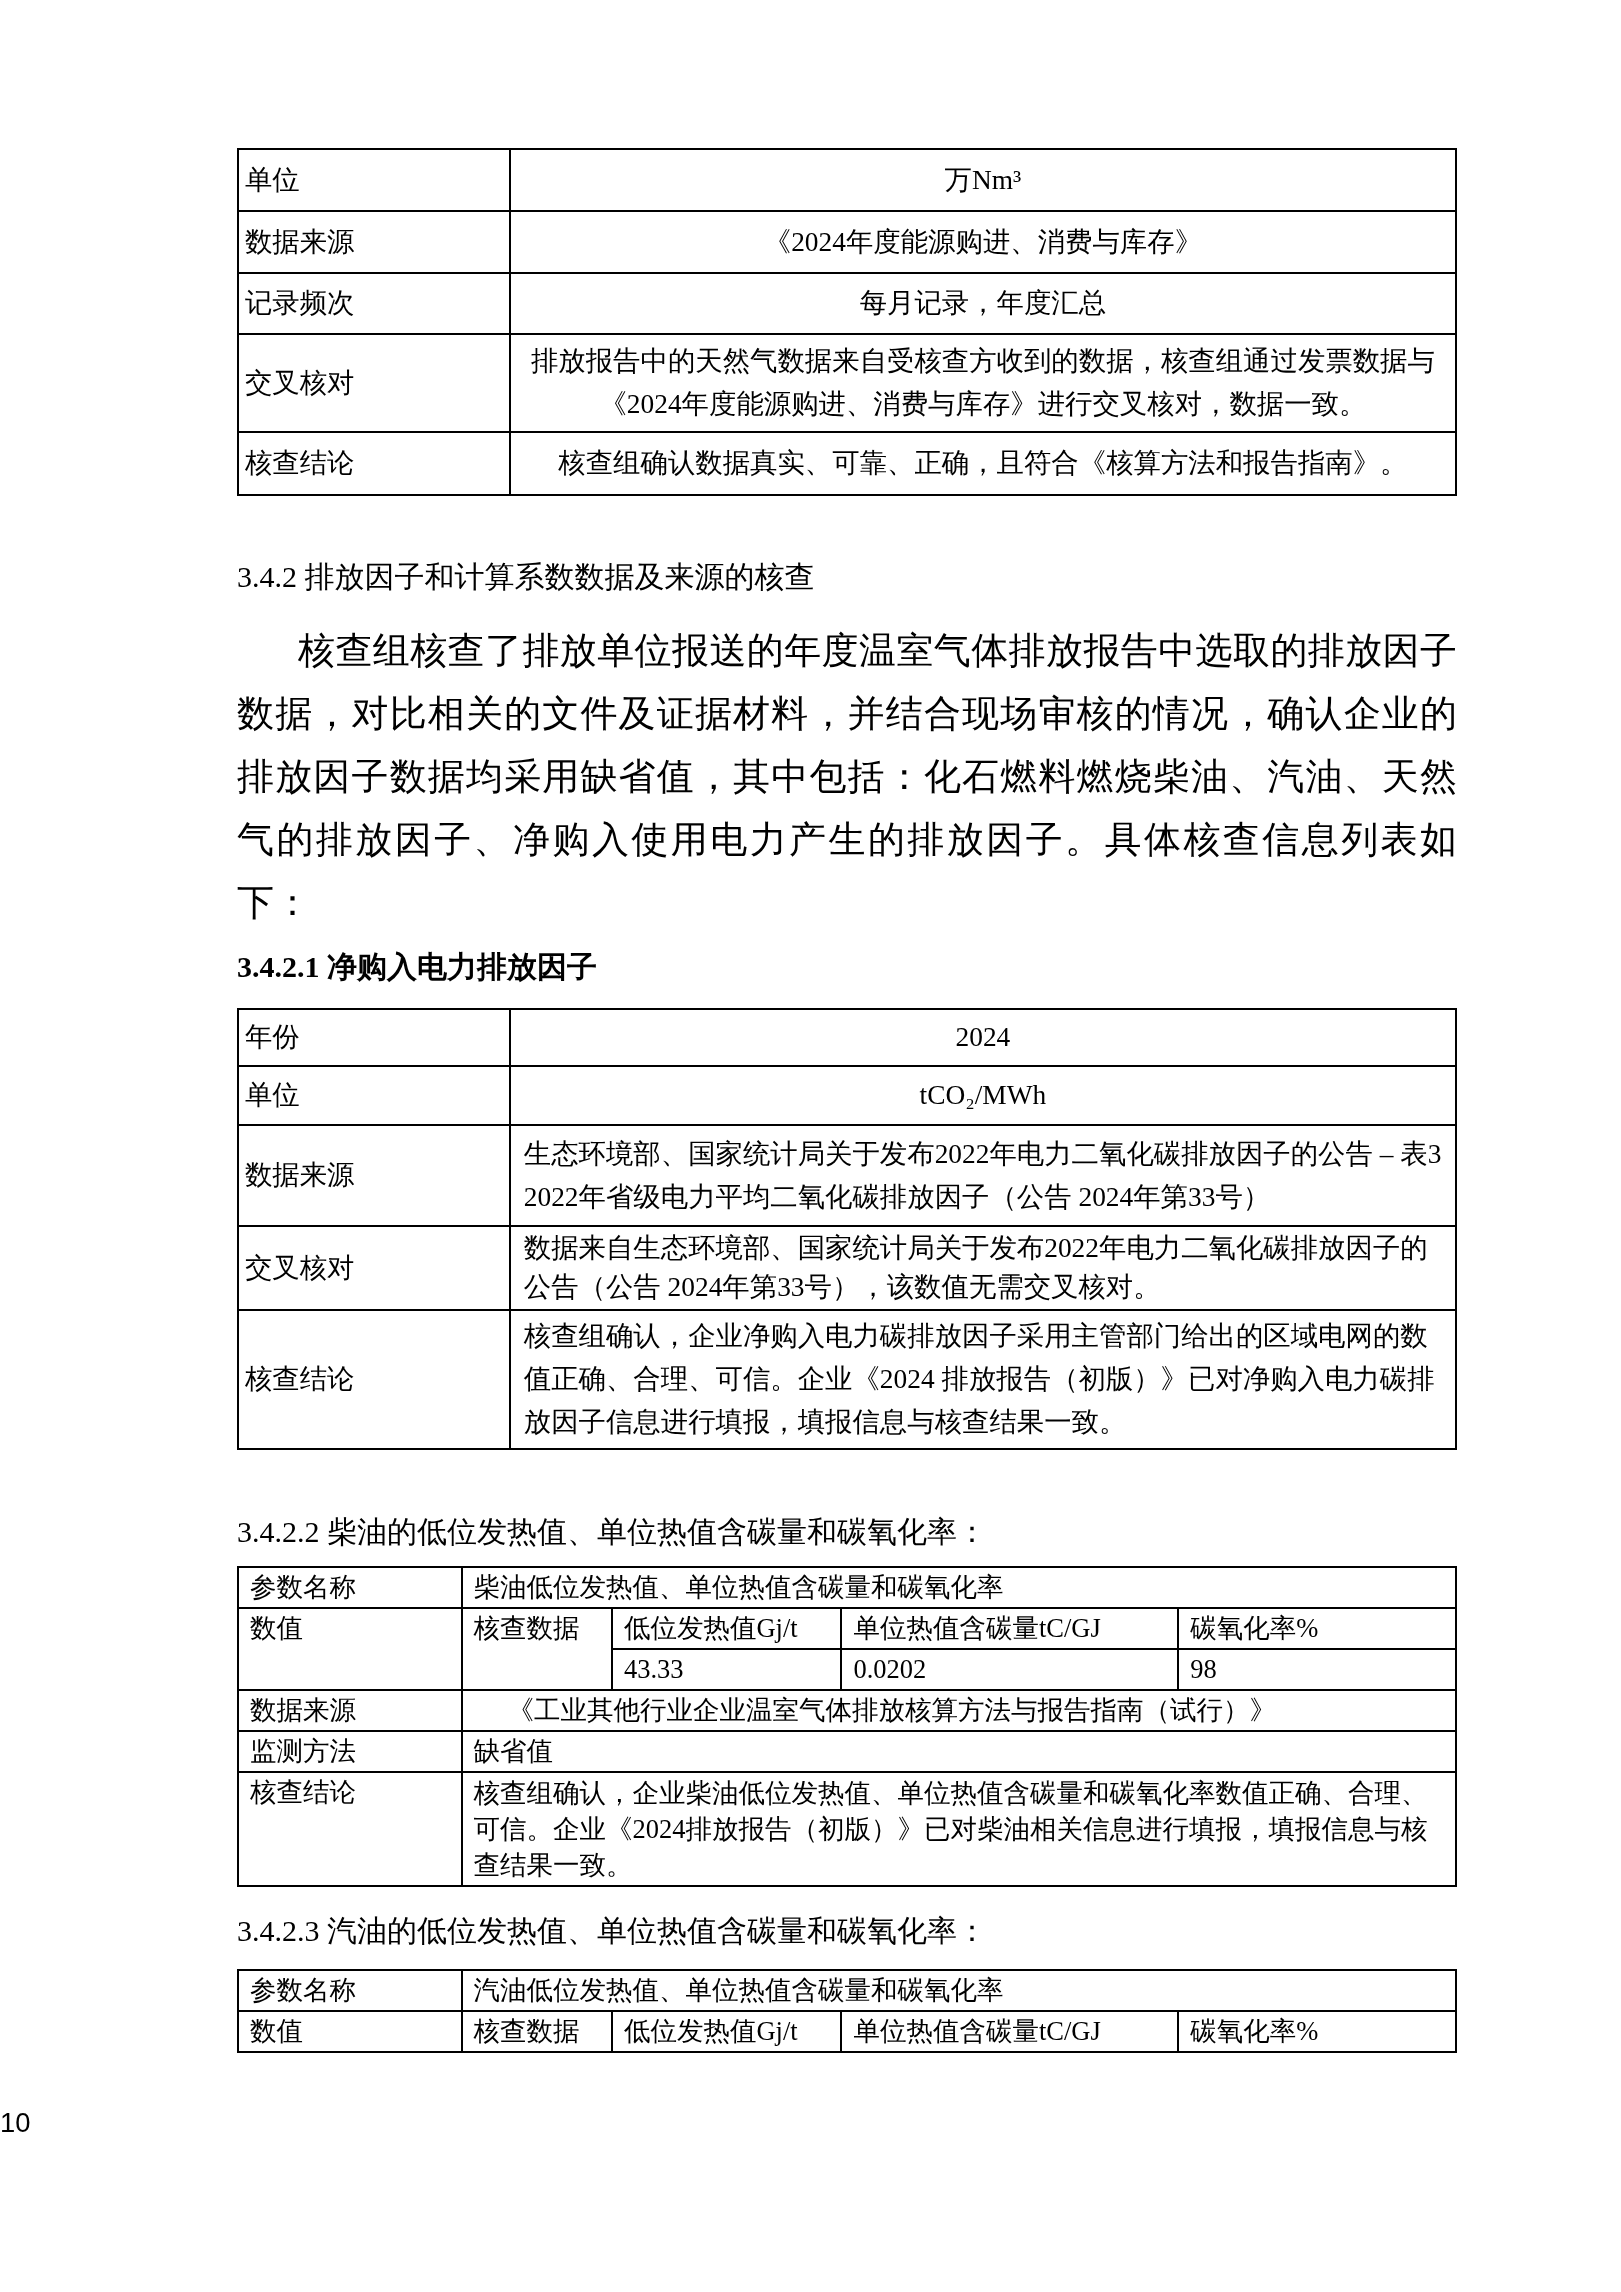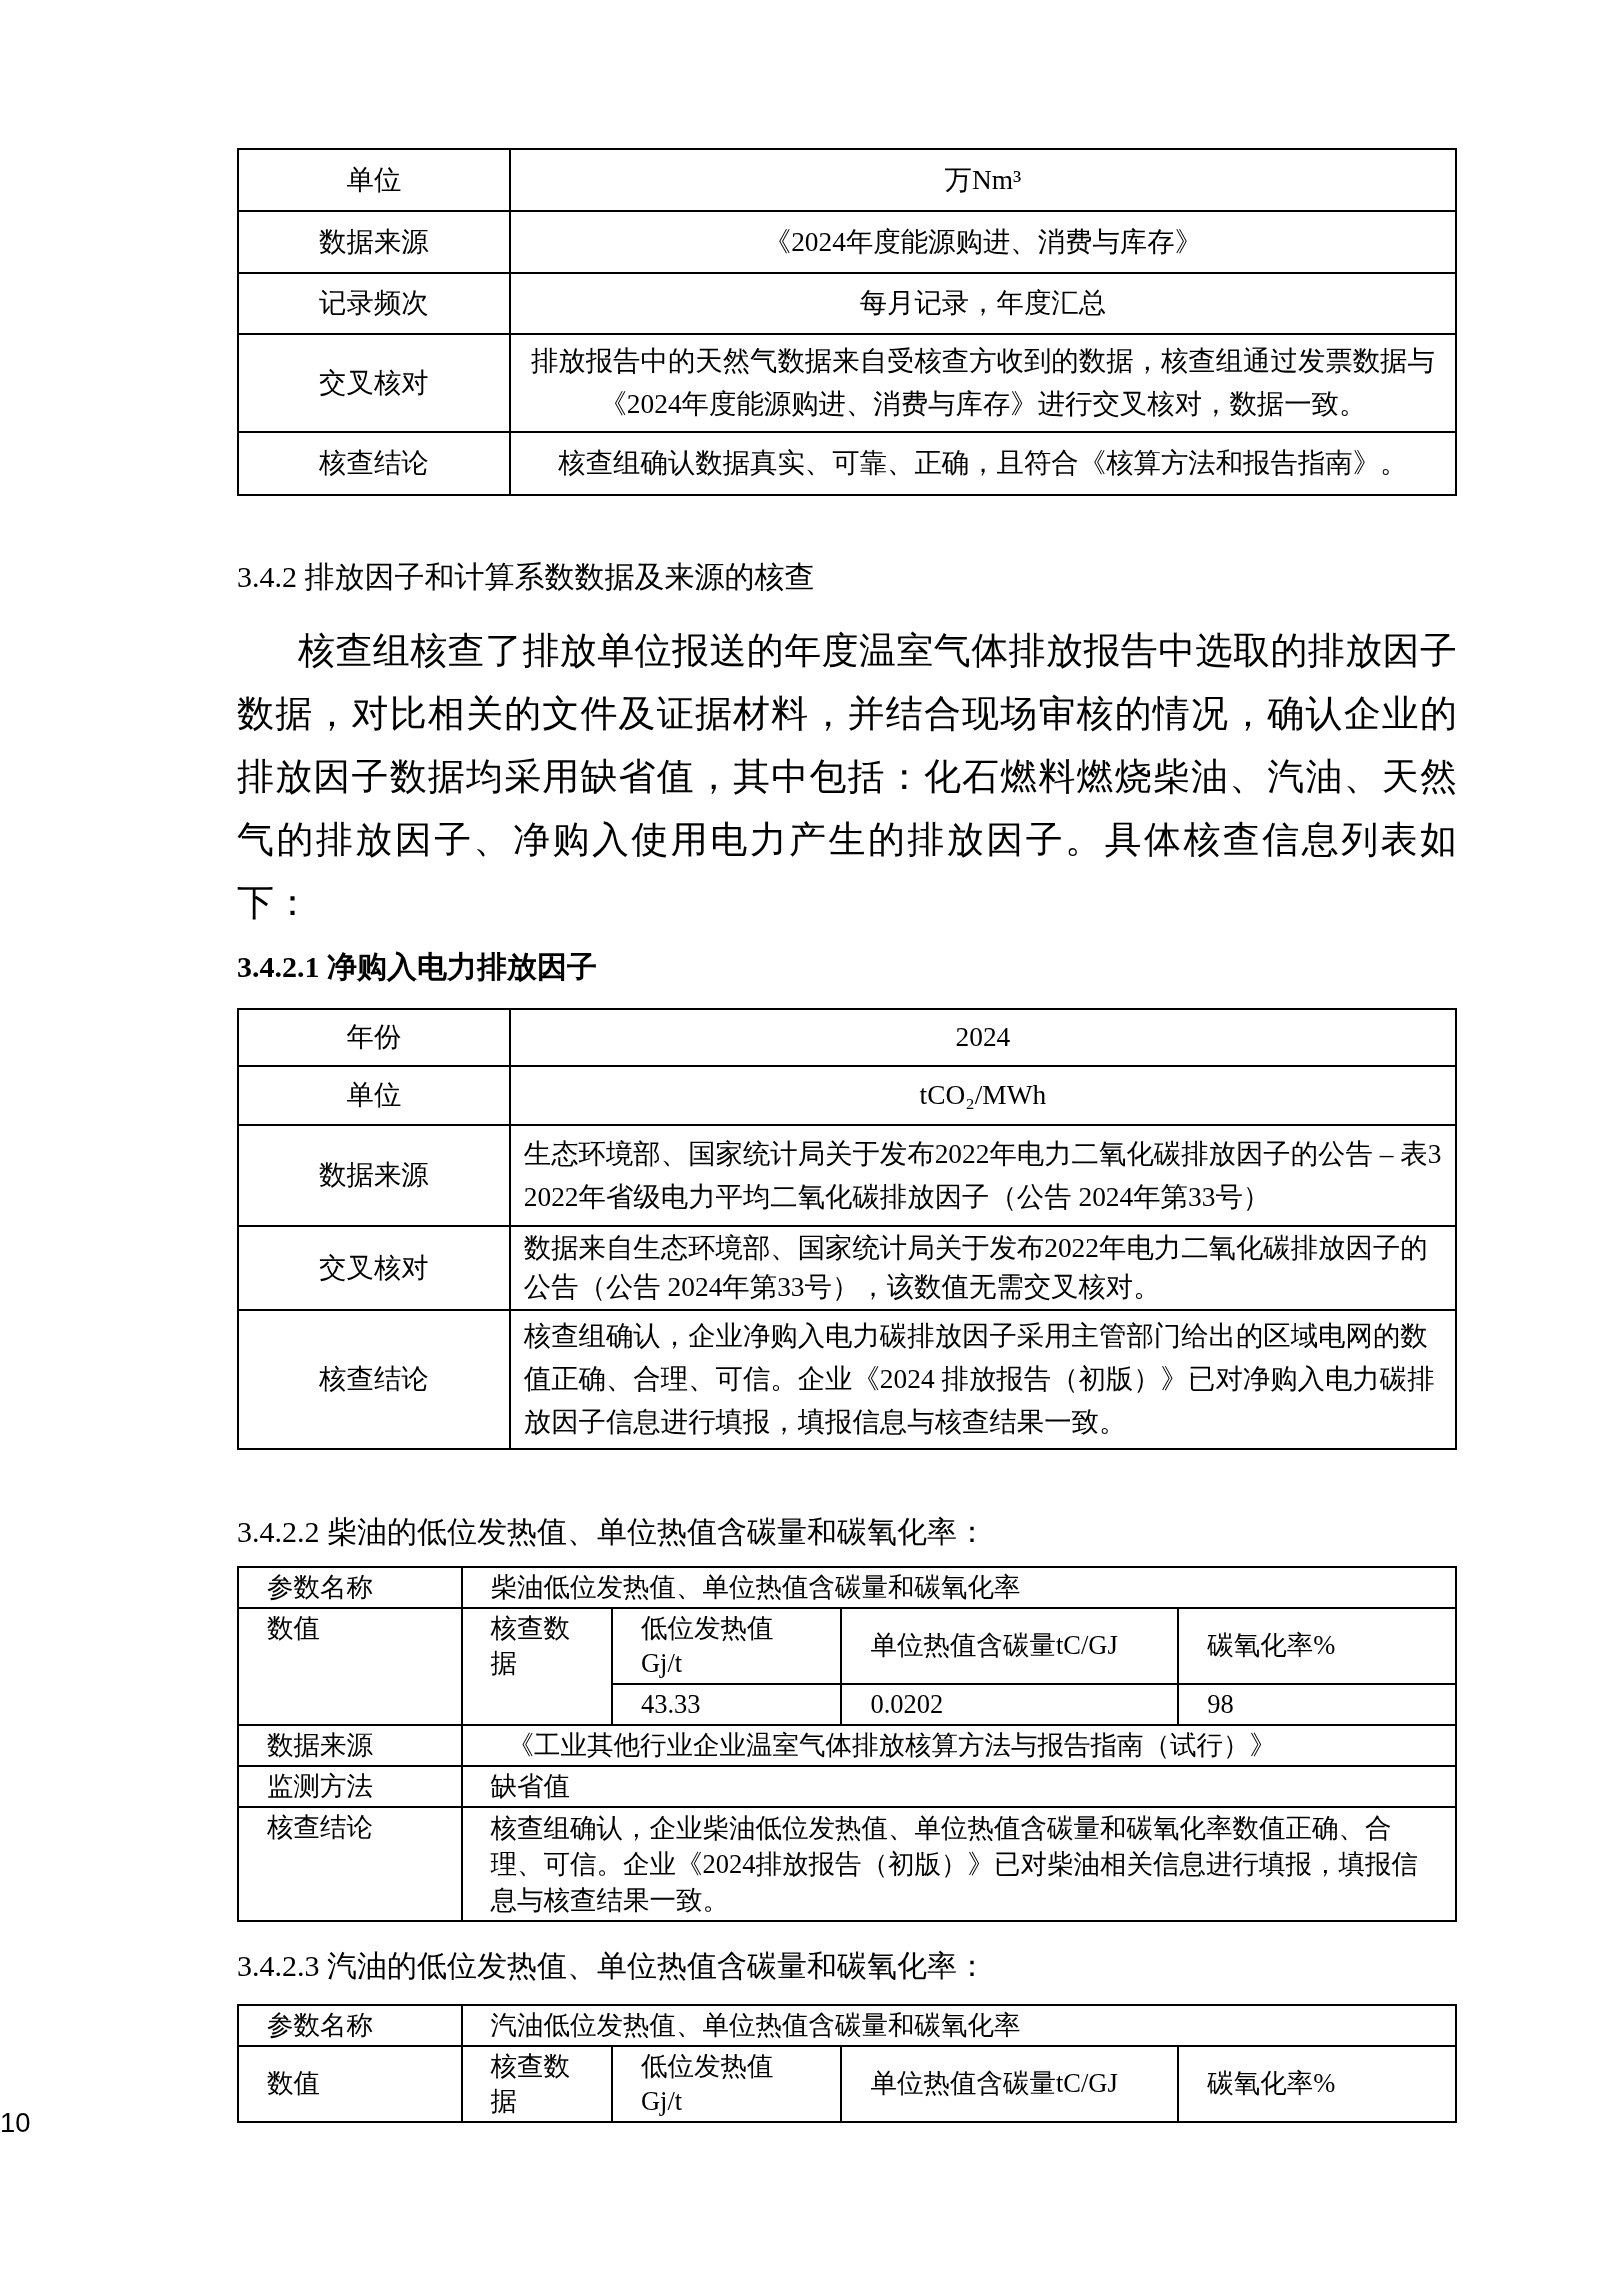--- a/index.html
+++ b/index.html
@@ -19,34 +19,34 @@
   table { border-collapse: collapse; table-layout: fixed; width: 1220px; }
 
   
   .t12 td {
     border: 2px solid #000;
     font-size: 27.4px;
     vertical-align: middle;
     padding: 2px 13px;
     line-height: 41px;
   }
-  .t12 .lbl { width: 258px; text-align: center; padding: 2px 5.9px; }
+  .t12 .lbl { width: 258px; padding: 2px 5.9px; }
   .t12 .val-c { text-align: center; }
   .t12 .val-l { text-align: left; }
   .lh44 { line-height: 43px !important; }
   .lh40 { line-height: 39px !important; }
 
   
   .t34 { border: 2.9px solid #000; }
   .t34 td {
     border: 2px solid #000;
     font-size: 26.5px;
     vertical-align: middle;
     text-align: left;
-    padding: 2px 28px;
+    padding: 2px 11px;
     line-height: 35px;
   }
   .t34 tr.hdr td { border-bottom: 2.9px solid #000; }
   .pad-lg { padding-left: 45px !important; }
 
   .heading {
     font-size: 30px;
     font-weight: normal;
     margin: 0;
     line-height: 41px;

